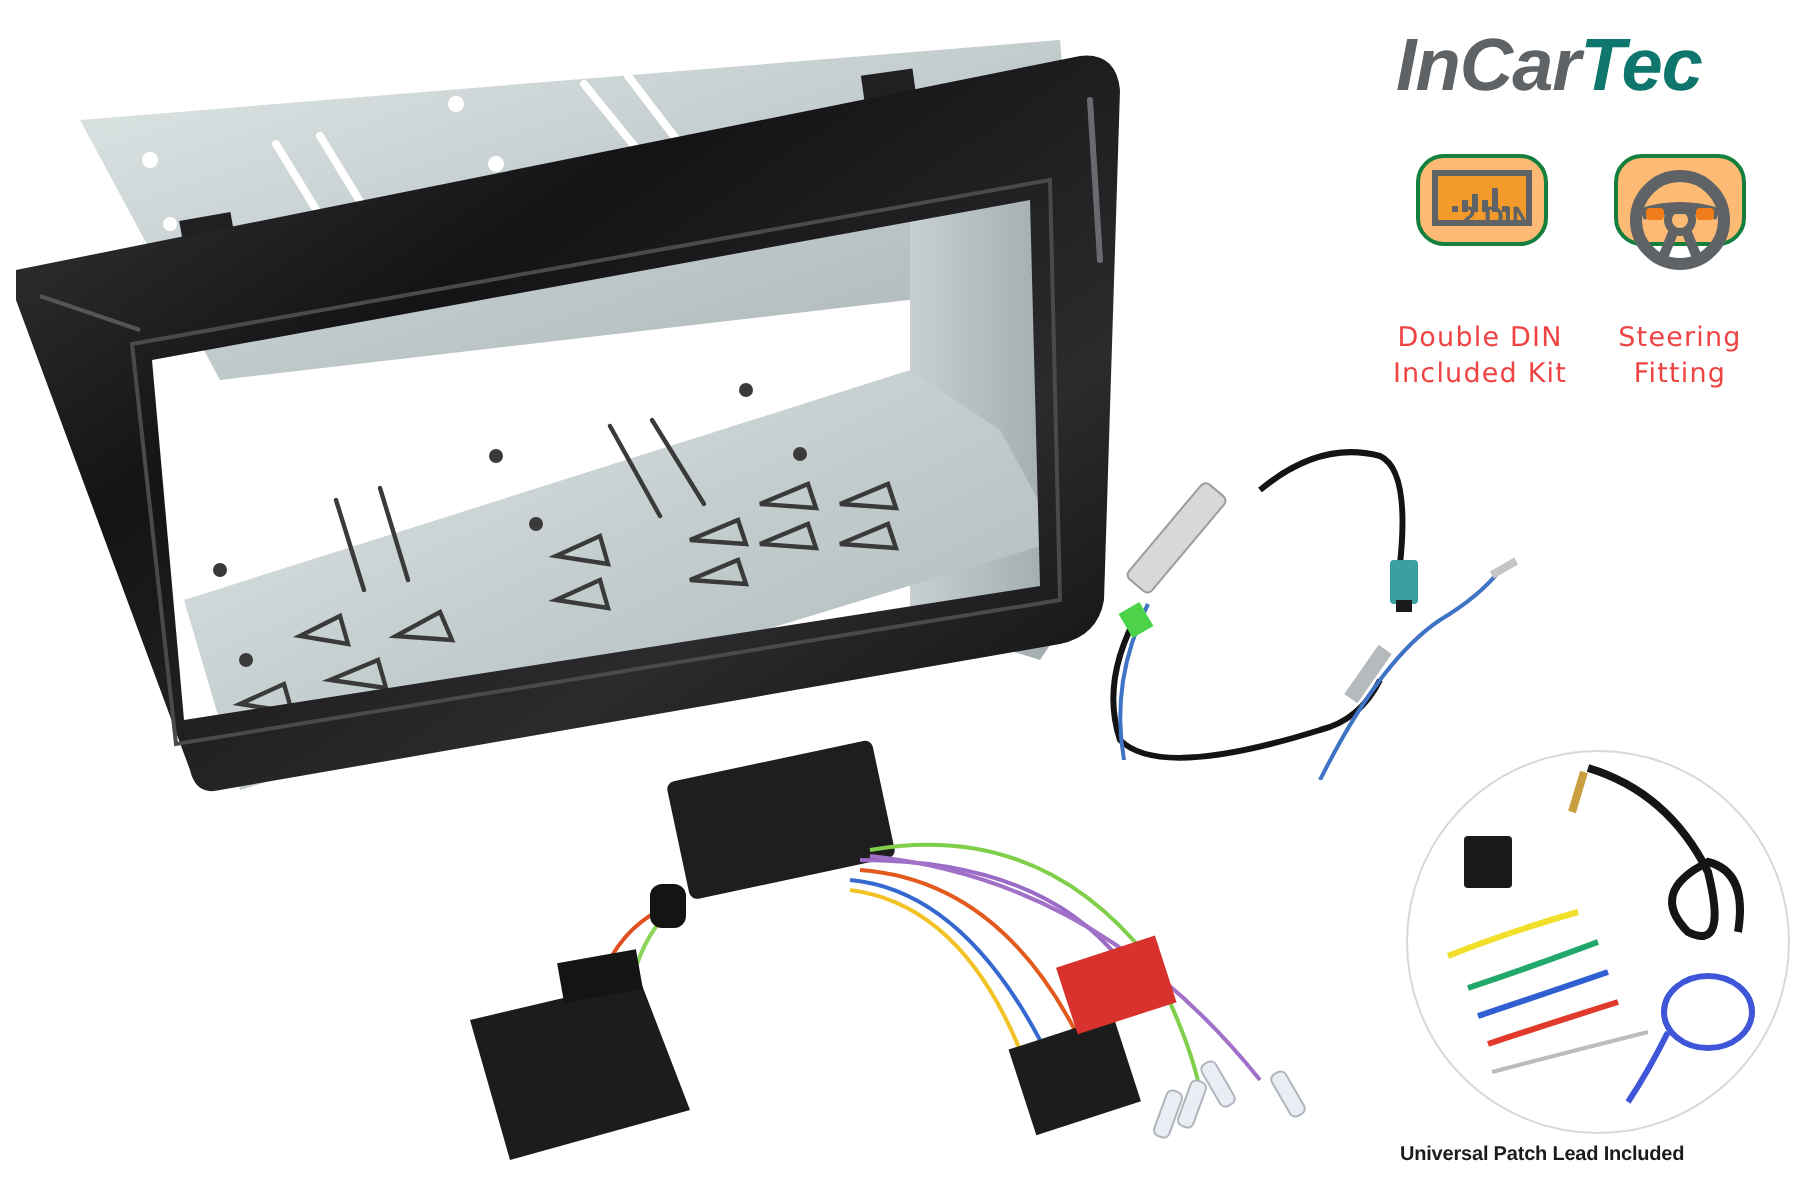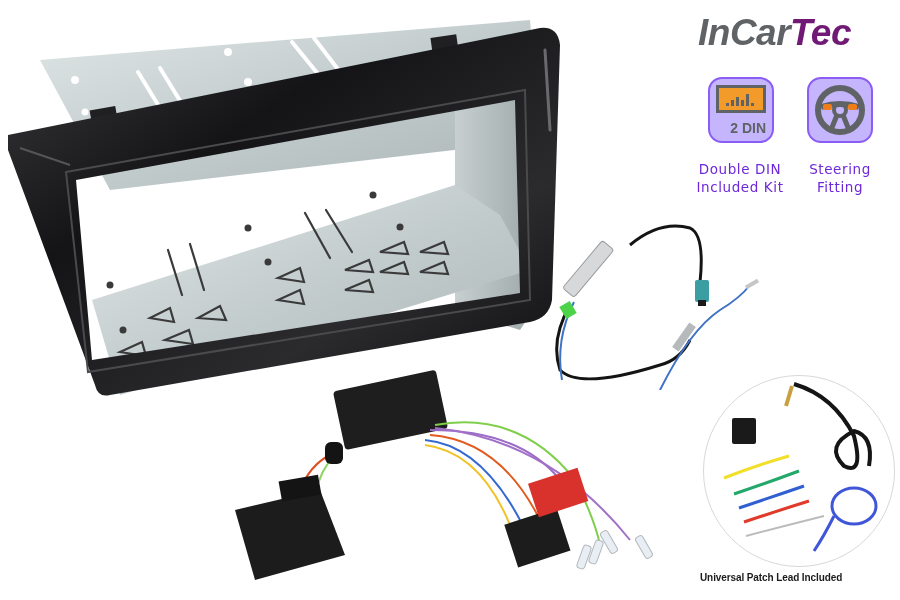--- a/index.html
+++ b/index.html
@@ -3,26 +3,26 @@
 <meta charset="utf-8">
 <style>
   html, body { margin: 0; padding: 0; background: #ffffff; }
   body { width: 900px; height: 600px; position: relative; overflow: hidden;
          font-family: "DejaVu Sans", sans-serif; }
   .abs { position: absolute; }
   
   .logo { left: 698px; top: 14px; font-family: "Liberation Sans", sans-serif;
           font-weight: bold; font-style: italic; font-size: 37px; letter-spacing: -0.5px; line-height: 1; }
   .logo .a { color: #5f6366; font-style: italic; }
-  .logo .b { color: #701a75; }
+  .logo .b { color: #0f766e; }
   
-  .tile { width: 66px; height: 66px; border: 2px solid #8b5cf6; border-radius: 14px;
-          box-sizing: border-box; background: #c4b5fd; }
+  .tile { width: 66px; height: 46px; border: 2px solid #15803d; border-radius: 14px;
+          box-sizing: border-box; background: #fdba74; }
   .tile-label { width: 110px; text-align: center; font-size: 13.5px; line-height: 18px;
-                color: #6d28d9; letter-spacing: 0.6px; font-family: "DejaVu Sans", sans-serif; }
+                color: #ef4444; letter-spacing: 0.6px; font-family: "DejaVu Sans", sans-serif; }
   .din-screen { position: absolute; left: 6px; top: 6px; width: 50px; height: 28px;
                 background: #f29a2a; border: 3px solid #5f6366; box-sizing: border-box; }
   .din-text { position: absolute; right: 6px; bottom: 5px; font-family: "Liberation Sans", sans-serif;
               font-weight: bold; font-size: 14px; color: #5f6366; }
   
   .patch-circle { left: 703px; top: 375px; width: 192px; height: 192px; border-radius: 50%;
                   border: 1.5px solid #d8d8d8; background: #fff; box-sizing: border-box; overflow: hidden; }
   .patch-caption { left: 700px; top: 572px; width: 200px; text-align: left;
                    font-family: "Liberation Sans", sans-serif; font-weight: bold; font-size: 10px;
                    color: #1b1b1b; letter-spacing: -0.1px; }

